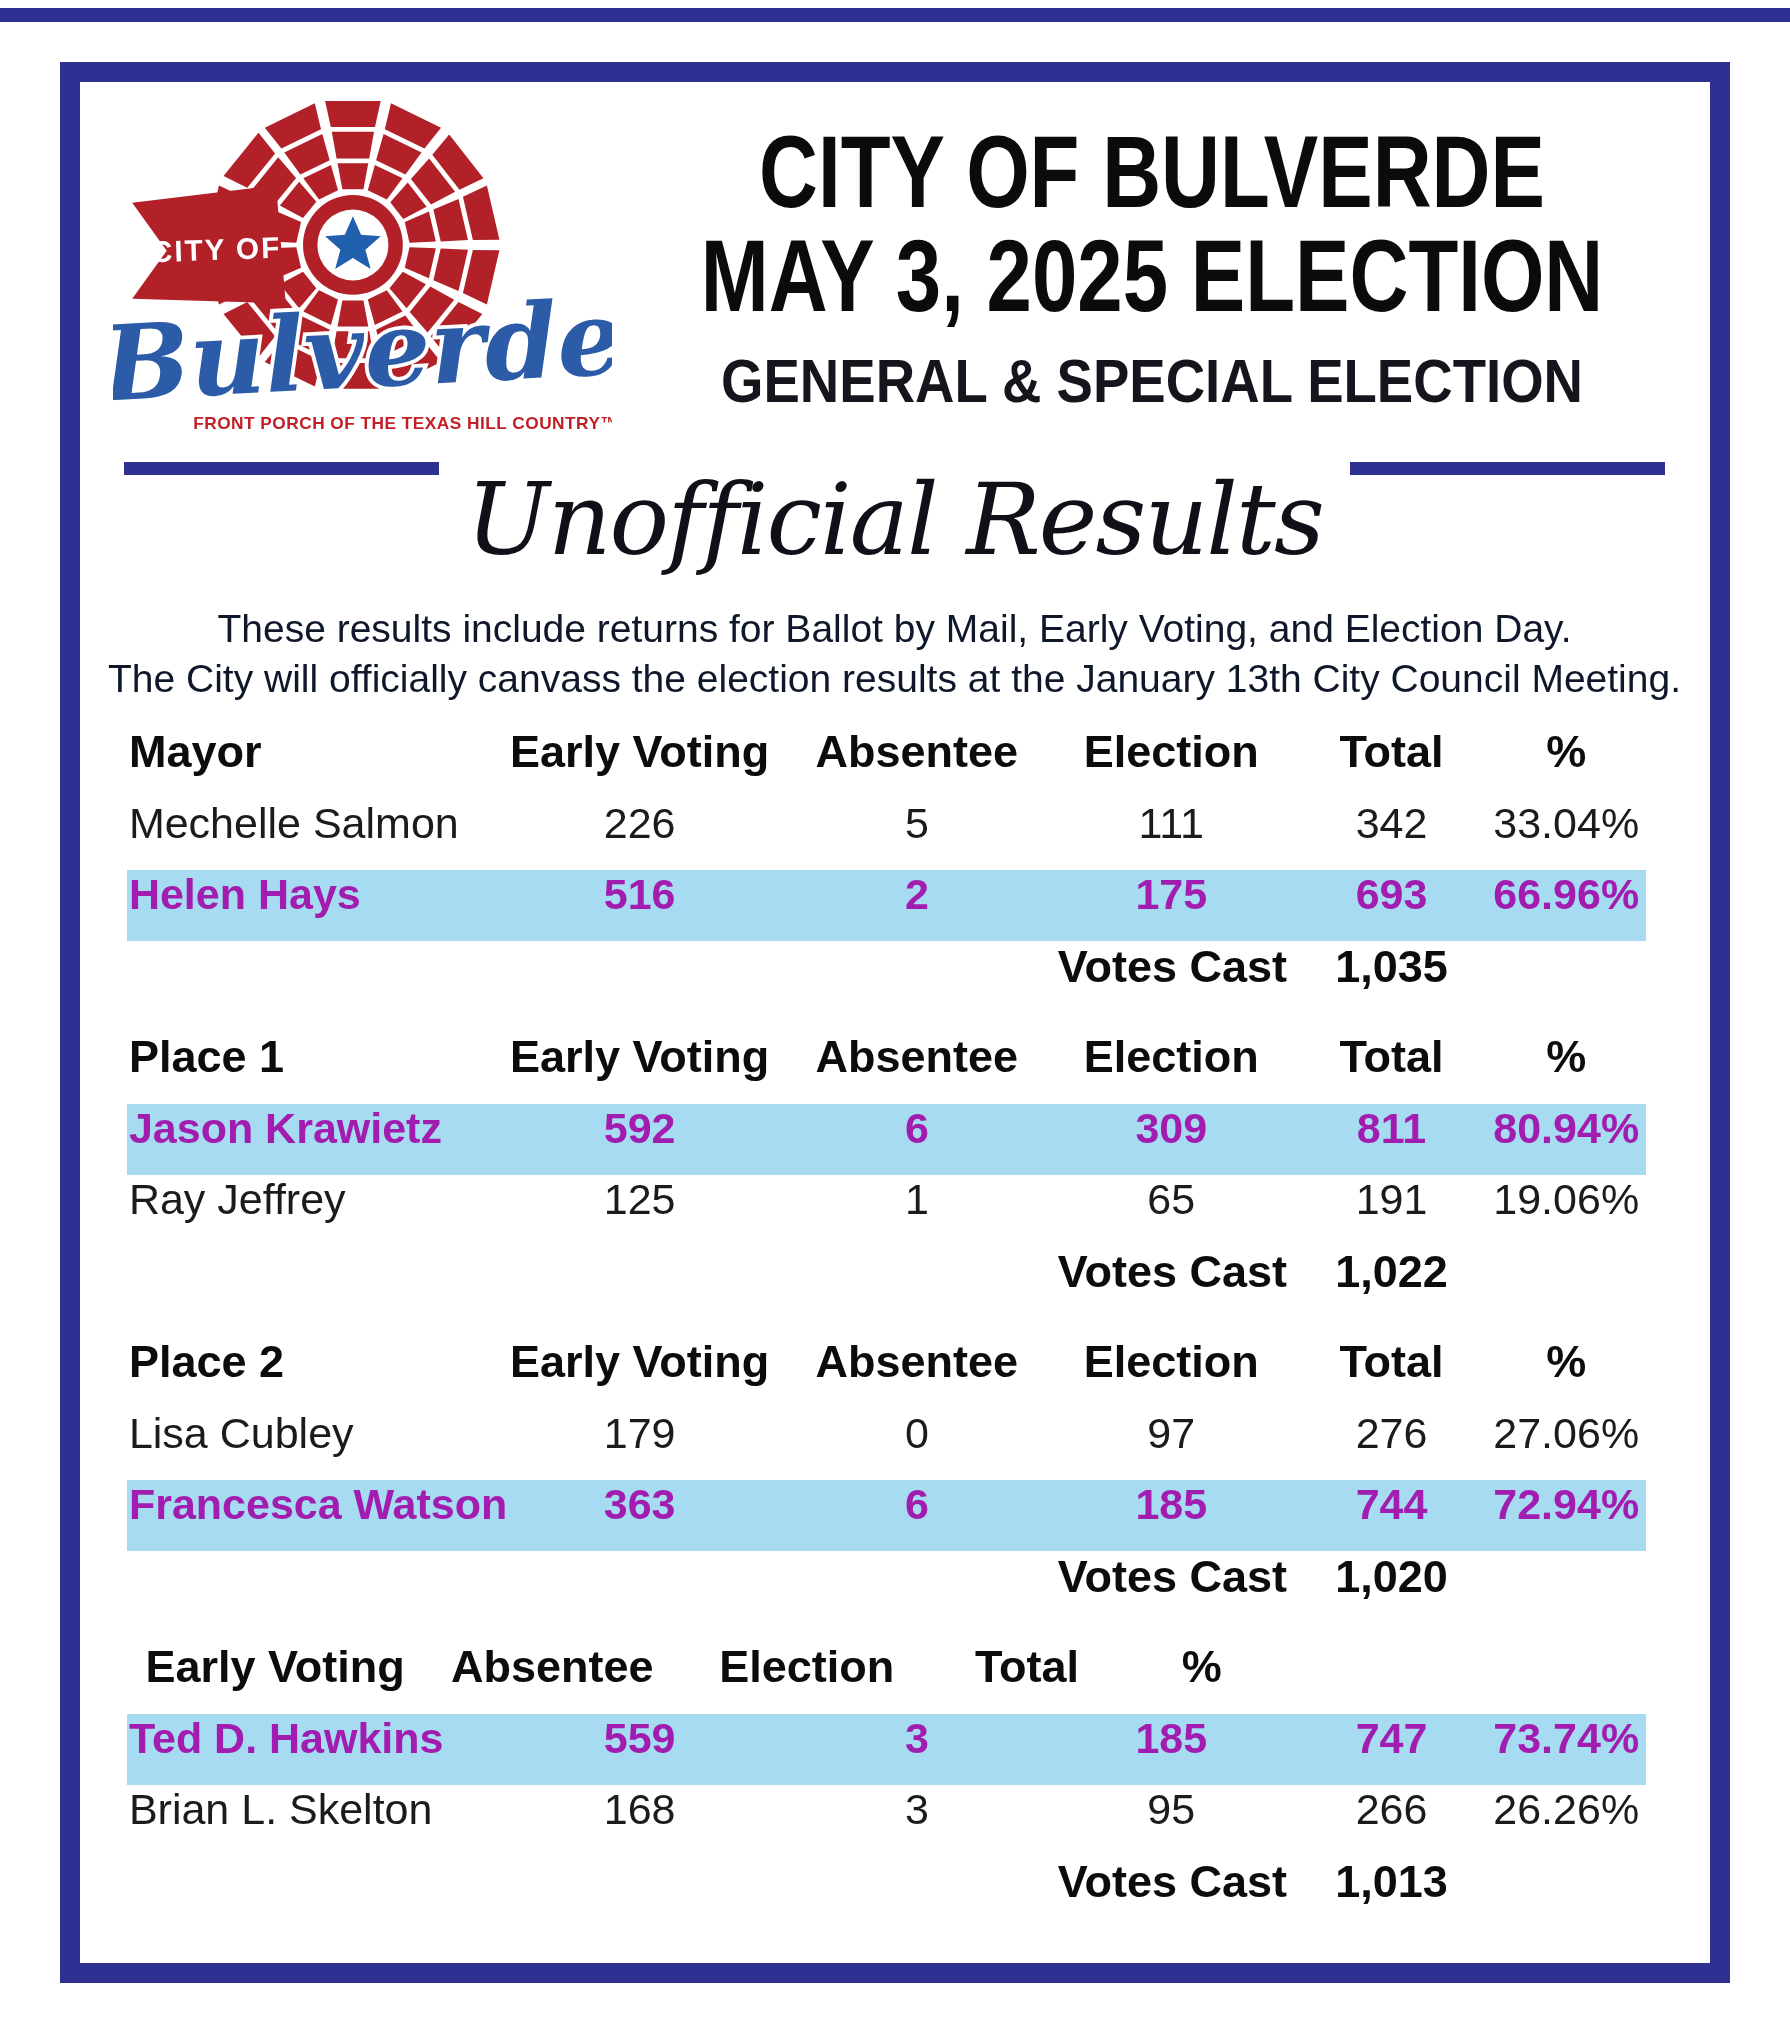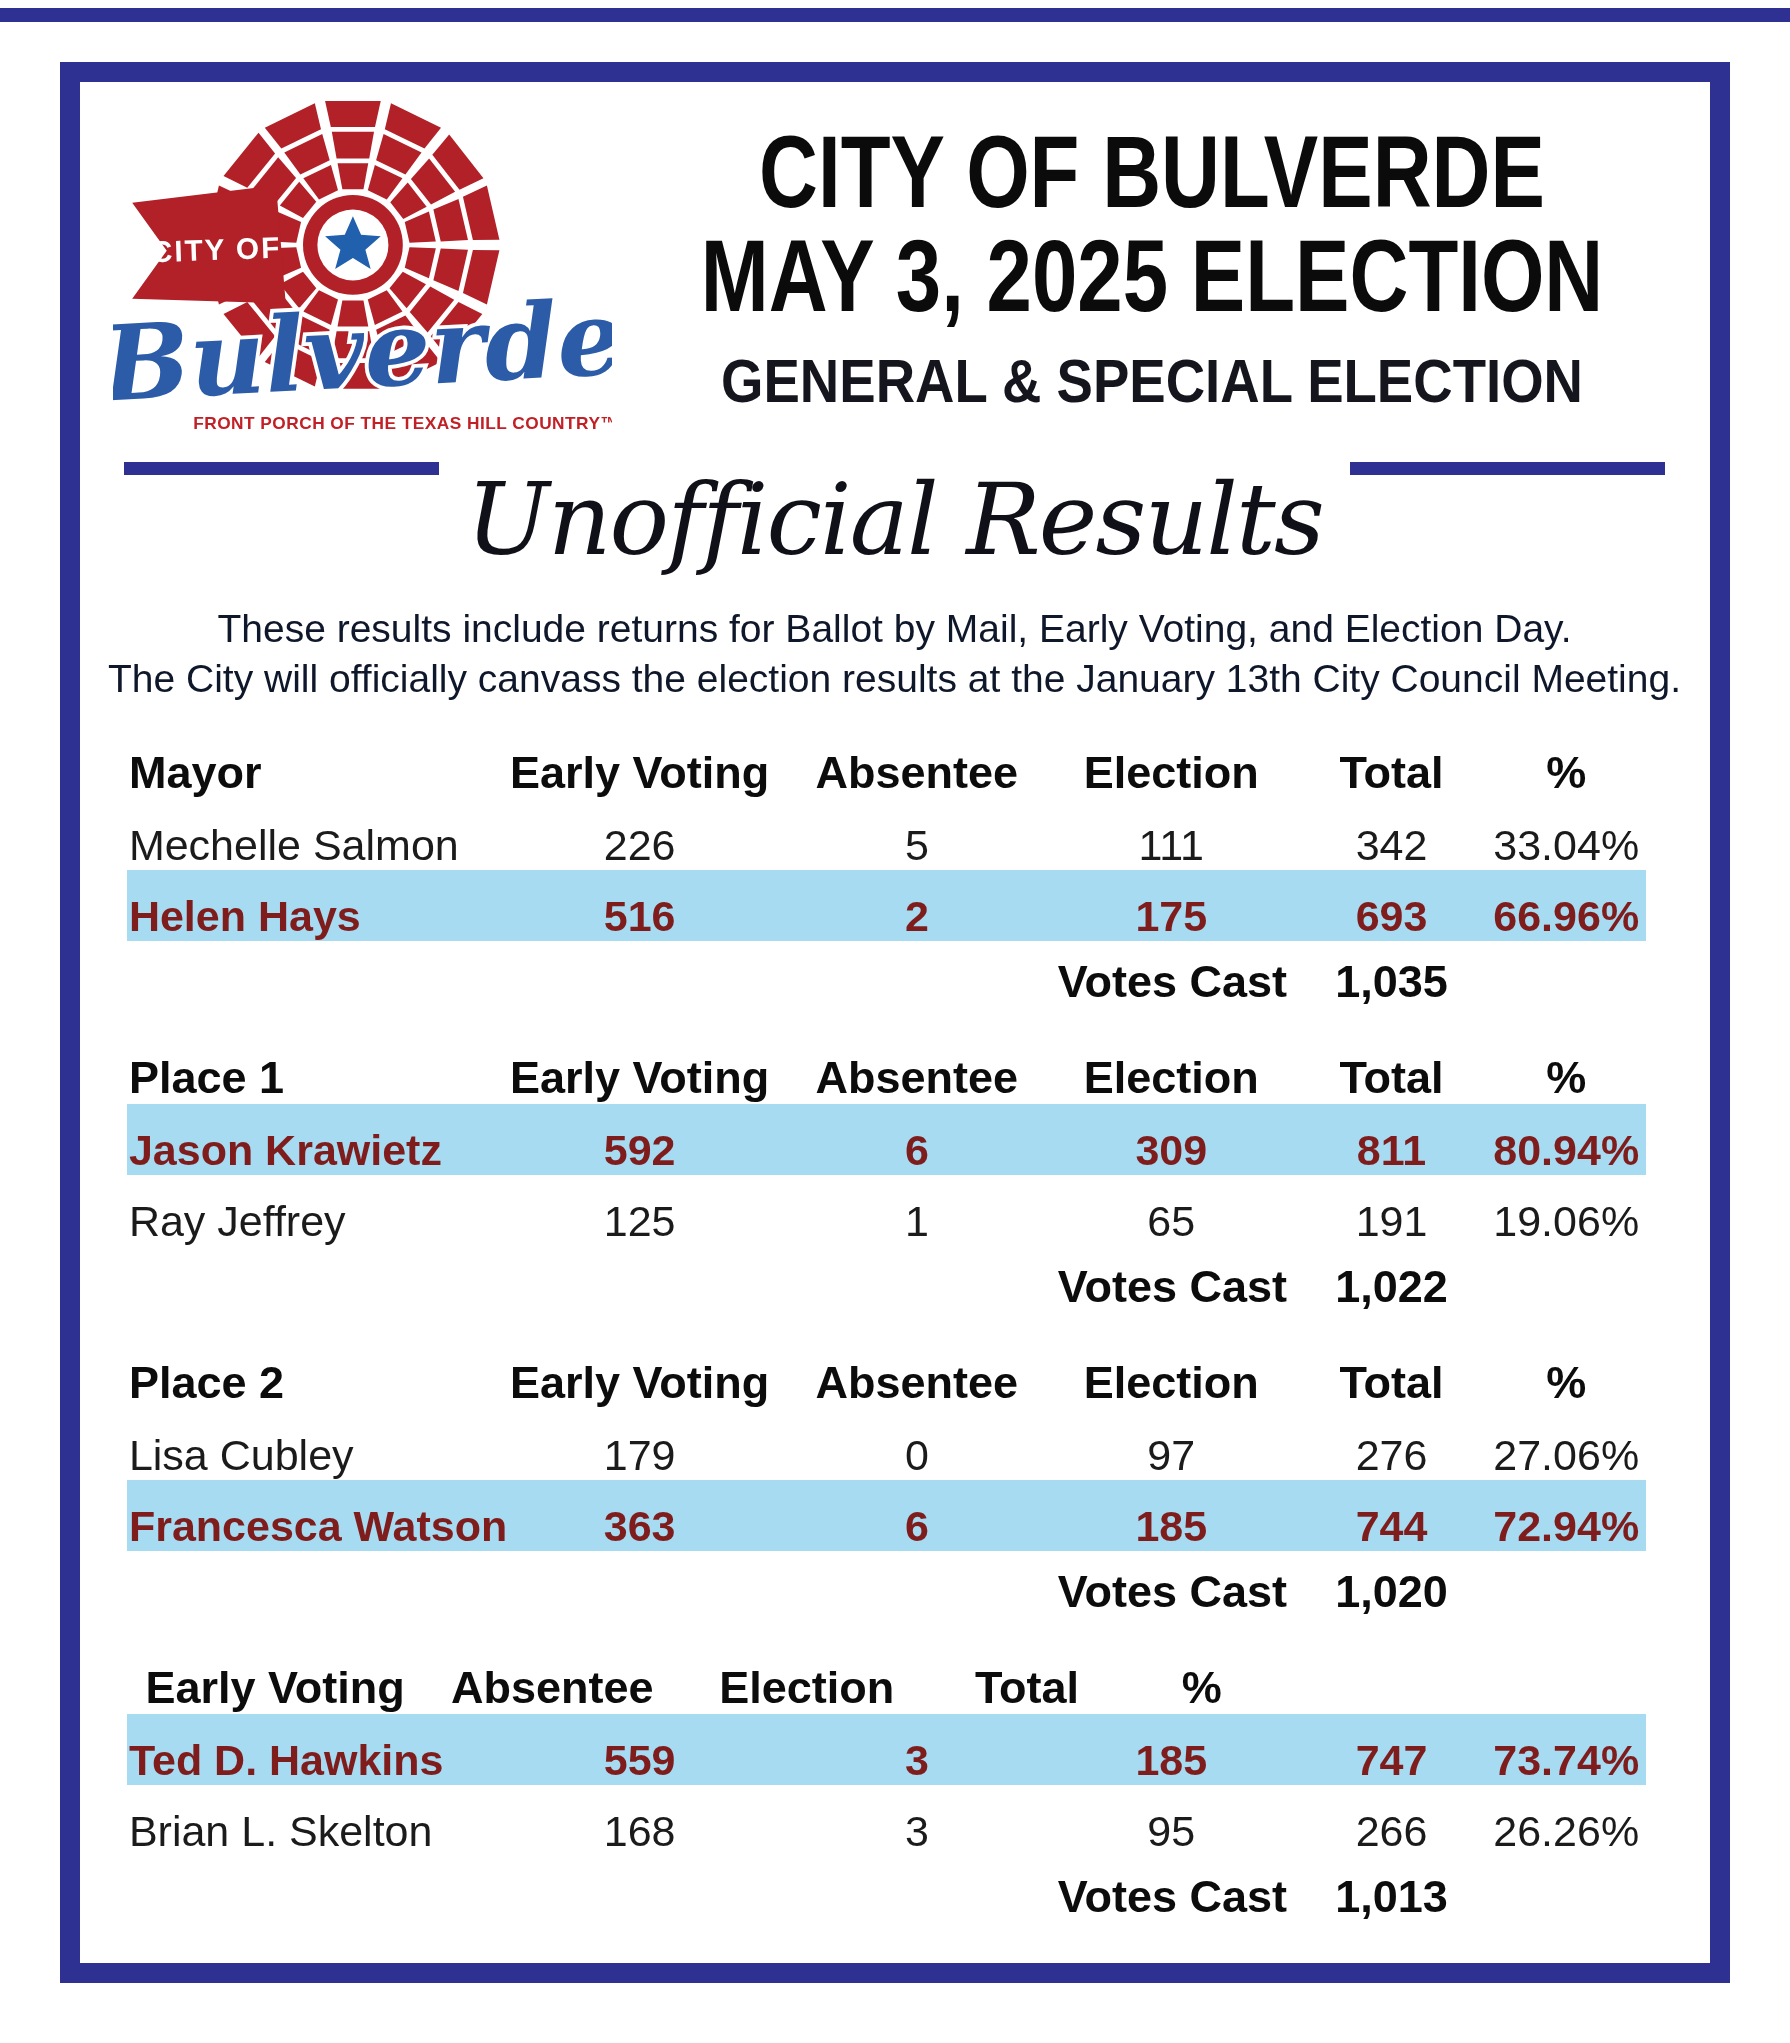--- a/index.html
+++ b/index.html
@@ -30,24 +30,24 @@
   .banner-script{
     font-family:"DejaVu Serif", serif; font-style:italic; font-size:99px;
     color:#101018; white-space:nowrap; padding:0 5.7px; letter-spacing:-1.9px;
   }
   .description{
     position:absolute; left:79px; top:604px; width:1631px;
     text-align:center; font-size:39px; line-height:50px; color:#0f172a;
   }
   .races{position:absolute; left:127px; top:726px; width:1519px;}
   .race{margin-bottom:23px;}
-  .row{display:flex; align-items:flex-end;}
+  .row{display:flex; align-items:flex-start;}
   .header-row{height:73px; font-weight:700; font-size:45px; color:#0c0c0c;}
   .cand-row{height:71px; font-size:43px; color:#1b1b1b;}
-  .cand-row.winner{background:#A6DBF2; font-weight:700; color:#7f1d1d;}
+  .cand-row.winner{background:#A6DBF2; font-weight:700; color:#a21caf;}
   .votes-row{height:67px; font-weight:700; font-size:45px; color:#0c0c0c;}
   .cell{box-sizing:border-box; padding:0 3.8px;}
   .c-name{width:24%; text-align:left; padding-left:1.9px; white-space:nowrap;}
   .c-ev{width:19.5%; text-align:center;}
   .c-abs{width:17%; text-align:center;}
   .c-elec{width:16.5%; text-align:center;}
   .c-total{width:12.5%; text-align:center;}
   .c-pct{width:10.5%; text-align:center;}
   .votes-label{text-align:right; padding-right:9.6px; white-space:nowrap;}
 </style>

